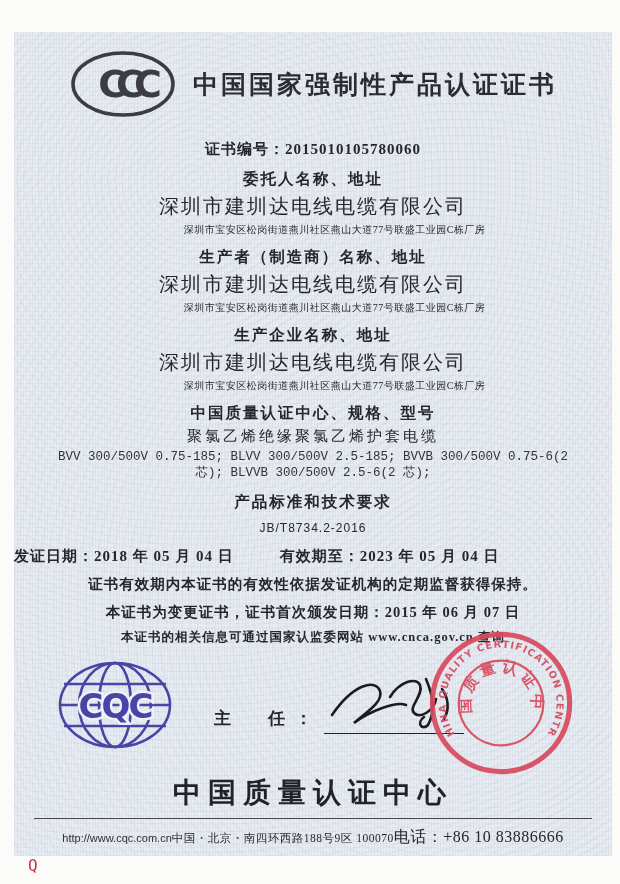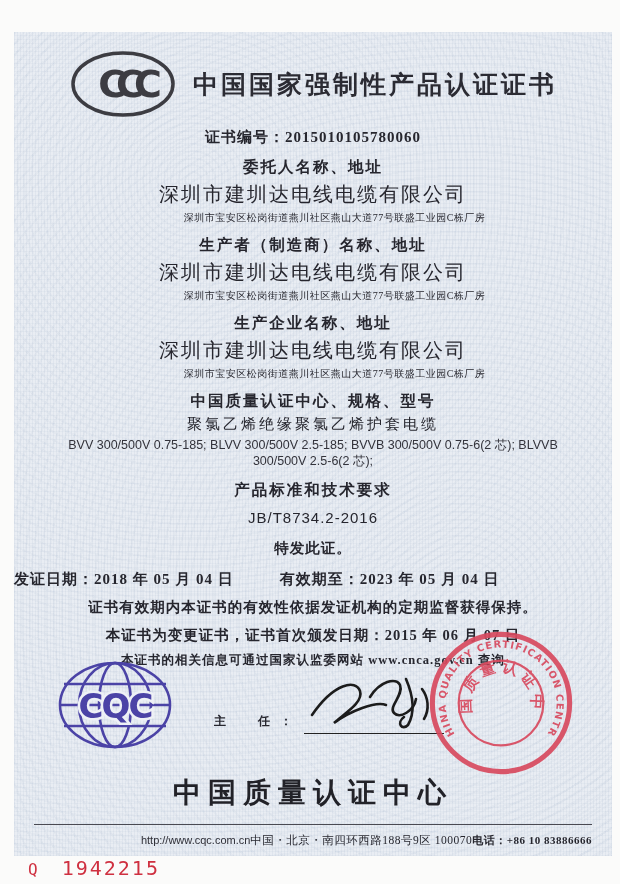--- a/index.html
+++ b/index.html
@@ -22,54 +22,54 @@
       repeating-radial-gradient(circle at 75% 70%, rgba(120,145,175,0.05) 0 2px, rgba(0,0,0,0) 2px 8px);
     text-align:center;
   }
   .header-row {
     margin-top:18px;
     display:flex; align-items:center; justify-content:center; gap:16px;
   }
   .title {
     font-size:25px; font-weight:bold; letter-spacing:3px; color:#2b2b33;
   }
-  .cert-no { margin-top:10px; font-size:15px; font-weight:bold; letter-spacing:1px; }
+  .cert-no { margin-top:22px; font-size:15px; font-weight:bold; letter-spacing:1px; }
   .sec-heading { margin:10px 16px 3px; font-size:15.5px; font-weight:bold; letter-spacing:2px; }
   .line-company { font-size:20px; margin:3px 0 1px; letter-spacing:2px; }
   .line-address { font-size:10px; margin:3px 0 1px; letter-spacing:0.5px;padding-left:43px; }
   .line-product { font-size:15px; margin:3px 0 1px; letter-spacing:3px; }
   .line-models {
-    font-family:Liberation Sans, sans-serif;
+    font-family:Liberation Mono, monospace;
     font-size:12.5px; width:88%; margin:3px auto 0; line-height:1.3; color:#33333b;
   }
-  .line-std { font-family:"Liberation Sans", sans-serif; font-size:15px; margin:8px 0 2px; letter-spacing:1px; }
+  .line-std { font-family:"Liberation Sans", sans-serif; font-size:12px; margin:8px 0 2px; letter-spacing:1px; }
   .statement { font-weight:bold; font-size:14.5px; margin-top:12px; line-height:1.4; letter-spacing:1px; }
   .dates-row {
     margin-top:12px; display:flex; justify-content:flex-start; gap:46px;
     font-weight:bold; font-size:15px; letter-spacing:1px;
   }
   .note { font-weight:bold; font-size:14.5px; margin-top:9px; letter-spacing:1px; }
   .note-small { font-weight:bold; font-size:12.5px; margin-top:7px; letter-spacing:1px; }
   .cqc-logo { position:absolute; left:42px; bottom:106px; }
   .director-row { position:absolute; left:200px; bottom:122px; display:flex; align-items:flex-end; }
-  .director-label { font-size:12px; font-weight:bold; letter-spacing:10px; padding-bottom:4px; white-space:nowrap; }
+  .director-label { font-size:17px; font-weight:bold; letter-spacing:10px; padding-bottom:4px; white-space:nowrap; }
   .sig-box { width:140px; border-bottom:1.6px solid #222; margin-left:2px; }
   .stamp { position:absolute; right:38px; bottom:80px; opacity:0.92; }
   .org-name {
     position:absolute; bottom:44px; left:0; width:100%; text-align:center;
     font-size:28px; font-weight:bold; letter-spacing:7px; color:#222228;
   }
   .footer {
     position:absolute; bottom:8px; left:20px; right:20px;
     border-top:1.5px solid #4a4a52; padding-top:8px;
-    display:flex; justify-content:flex-end; align-items:baseline;
+    display:flex; justify-content:center; align-items:baseline;
   }
   .footer-url { font-family:"Liberation Sans", sans-serif; font-size:11px; color:#2e2e36; }
   .footer-address { font-size:11.5px; letter-spacing:0.5px; }
-  .footer-phone { font-size:11px; letter-spacing:0.5px;font-weight:bold; }
+  .footer-phone { font-size:16px; letter-spacing:0.5px; }
   .serial {
     position:absolute; left:28px; top:856px;
     font-family:"DejaVu Sans Mono", monospace;
     color:#cf3040; font-size:20px; letter-spacing:2px;
     display:flex; align-items:baseline;
   }
   .serial-prefix { font-size:16px; margin-right:22px; }
 </style>
 </head>
 <body>
@@ -111,21 +111,20 @@
     <div class="line-product">聚氯乙烯绝缘聚氯乙烯护套电缆</div>
     <div class="line-models">BVV 300/500V 0.75-185; BLVV 300/500V 2.5-185; BVVB 300/500V 0.75-6(2 芯); BLVVB 300/500V 2.5-6(2 芯);</div>
   </div>
 
   <div>
     <div class="sec-heading">产品标准和技术要求</div>
     <div class="line-std">JB/T8734.2-2016</div>
   </div>
 
   <div class="statement">
-    <div>特发此证。</div>
   </div>
 
   <div class="dates-row">
     <div><span>发证日期：</span><span>2018 年 05 月 04 日</span></div>
     <div><span>有效期至：</span><span>2023 年 05 月 04 日</span></div>
   </div>
 
   <div class="note">证书有效期内本证书的有效性依据发证机构的定期监督获得保持。</div>
   <div class="note">本证书为变更证书，证书首次颁发日期：2015 年 06 月 07 日</div>
   <div class="note-small">本证书的相关信息可通过国家认监委网站 www.cnca.gov.cn 查询</div>
@@ -176,14 +175,13 @@
   <div class="footer">
     <span class="footer-url">http://www.cqc.com.cn</span>
     <span class="footer-address">中国・北京・南四环西路188号9区  100070</span>
     <span class="footer-phone">电话：+86 10 83886666</span>
   </div>
 
 </div>
 
 <div class="serial">
   <span class="serial-prefix">Q</span>
-  <span>1942215</span>
 </div>
 
 </body></html>

